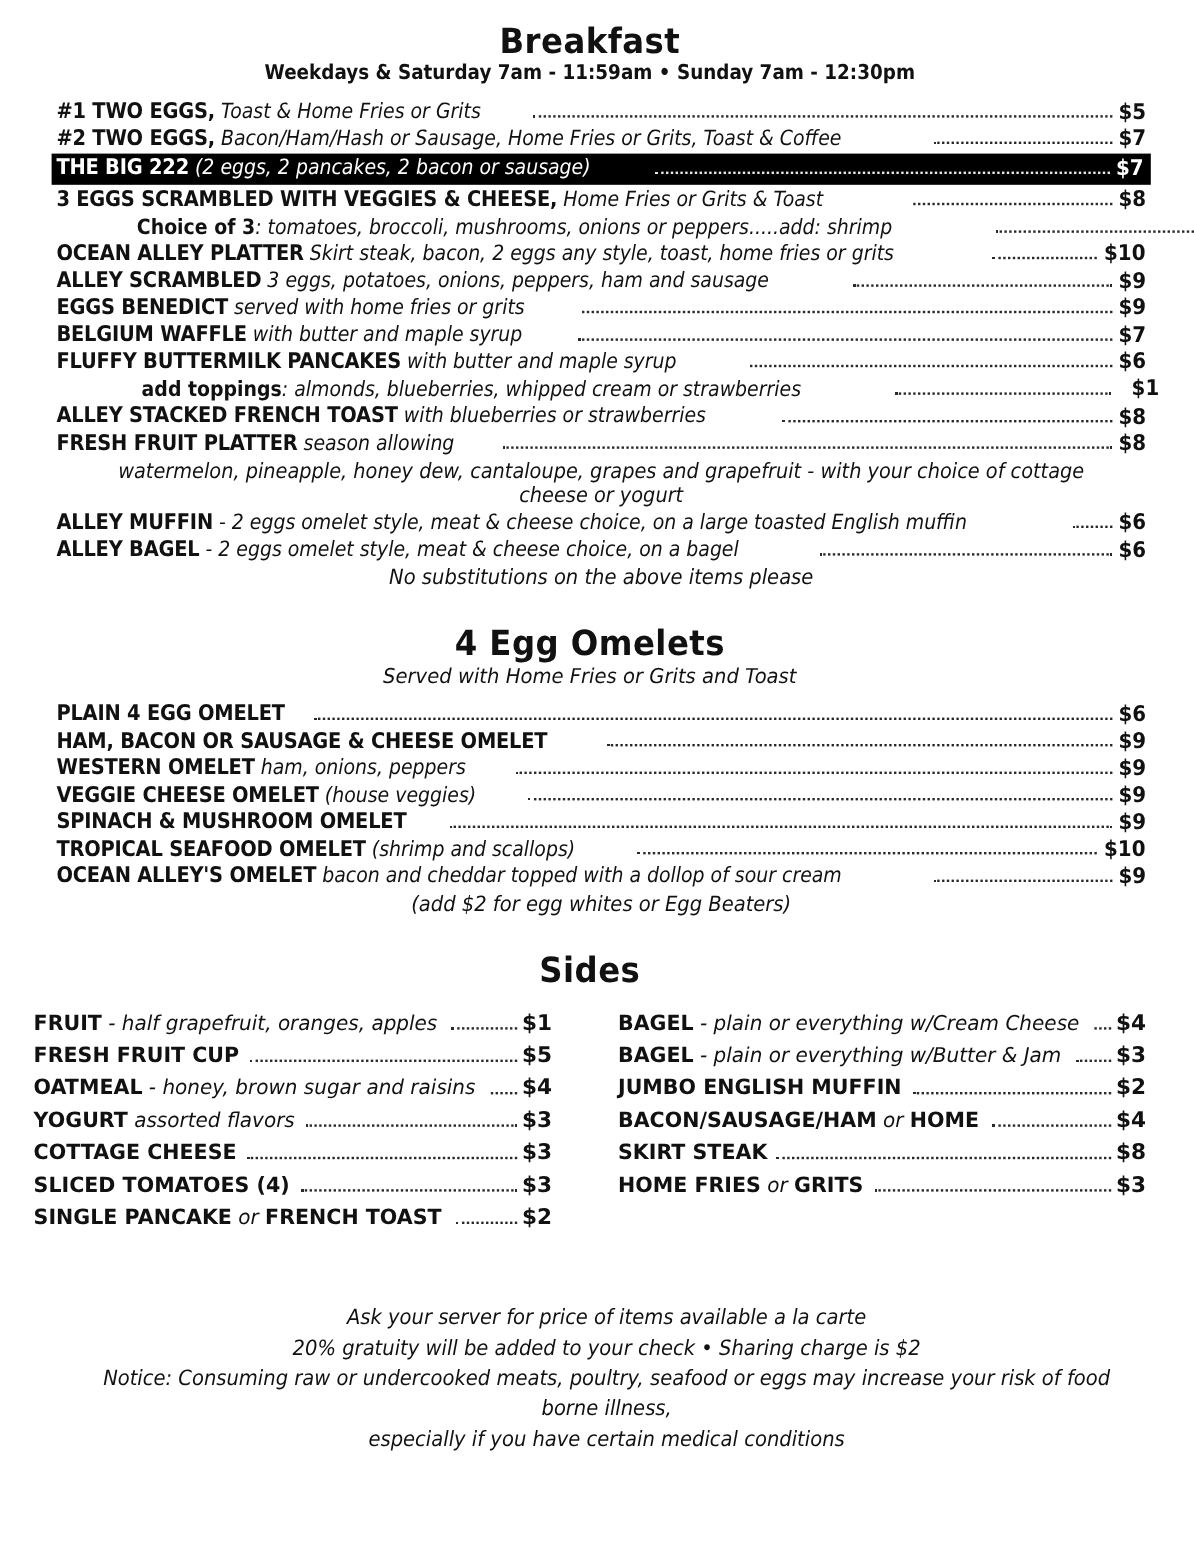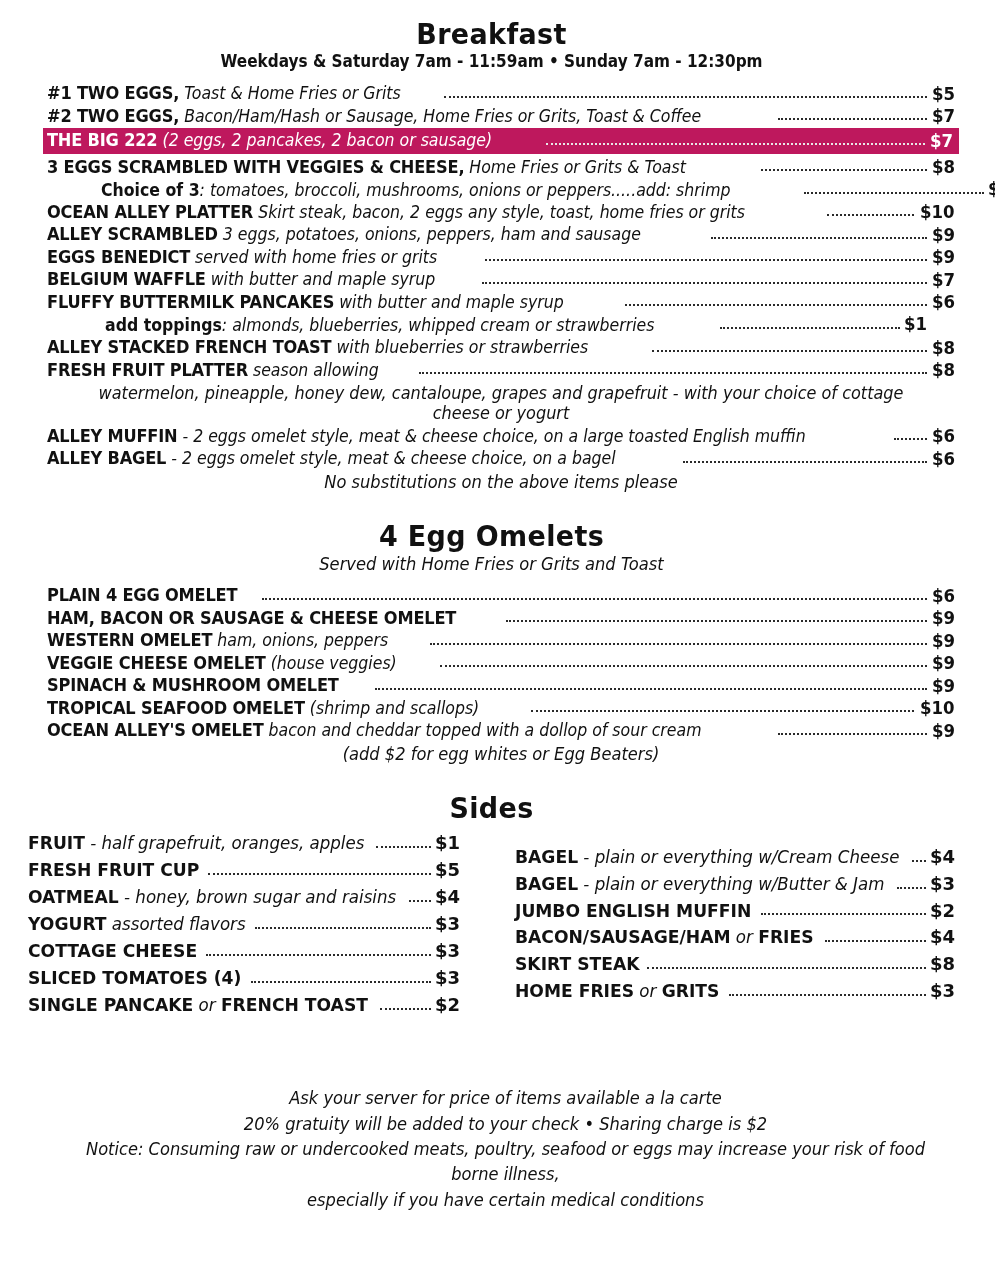--- a/index.html
+++ b/index.html
@@ -94,37 +94,38 @@
     letter-spacing: -0.2px;
   }
   .ds {
     font-style: italic;
     font-weight: normal;
     font-size: 17.5px;
   }
 
   
   .row.highlight {
-    background: #be185d;
+    background: #000000;
     color: #ffffff;
     padding: 3px 6px 4px 4px;
     margin: 1px 0 2px -4px;
     width: calc(100% + 8px);
   }
   .row.highlight .leader { border-bottom-color: #e8e8e8; }
   .row.highlight .nm,
   .row.highlight .ds,
   .row.highlight .price { color: #ffffff; }
 
   
   .note {
     display: flex;
     align-items: flex-end;
     padding: 2px 0;
     line-height: 1.05;
+    gap: 13px;
   }
   .note .pad { flex: 0 0 auto; }
   .note .txt {
     white-space: nowrap;
     font-size: 17.5px;
     font-style: italic;
     transform: scaleX(0.9);
     transform-origin: left bottom;
   }
   .note .txt b { font-style: normal; }
@@ -158,22 +159,21 @@
     text-align: center;
     line-height: 1.1;
     transform: scaleX(0.92);
   }
 
   
   .round { font-family: "DejaVu Sans", sans-serif; }
   .sides-wrap {
     display: flex;
     justify-content: space-between;
-    margin-top: 6px;
-    align-items: center;
+    margin-top: 16px;
   }
   .sides-col { width: 432px; }
   .sides-col.right { width: 440px; }
 
   .srow {
     display: flex;
     align-items: flex-end;
     padding: 4px 0 4px 0;
     line-height: 1.05;
   }
@@ -419,21 +419,21 @@
         <span class="txt"><span class="snm">BAGEL</span><span class="sds"> - plain or everything w/Butter &amp; Jam</span></span>
         <span class="leader"></span>
         <span class="price">$3</span>
       </div>
       <div class="srow">
         <span class="txt"><span class="snm">JUMBO ENGLISH MUFFIN</span><span class="sds"></span></span>
         <span class="leader"></span>
         <span class="price">$2</span>
       </div>
       <div class="srow">
-        <span class="txt"><span class="snm">BACON/SAUSAGE/HAM</span><span class="sds"> or </span><span class="snm">FRIES</span></span>
+        <span class="txt"><span class="snm">BACON/SAUSAGE/HAM</span><span class="sds"> or </span><span class="snm">HOME</span></span>
         <span class="leader"></span>
         <span class="price">$4</span>
       </div>
       <div class="srow">
         <span class="txt"><span class="snm">SKIRT STEAK</span><span class="sds"></span></span>
         <span class="leader"></span>
         <span class="price">$8</span>
       </div>
       <div class="srow">
         <span class="txt"><span class="snm">HOME FRIES</span><span class="sds"> or </span><span class="snm">GRITS</span></span>

